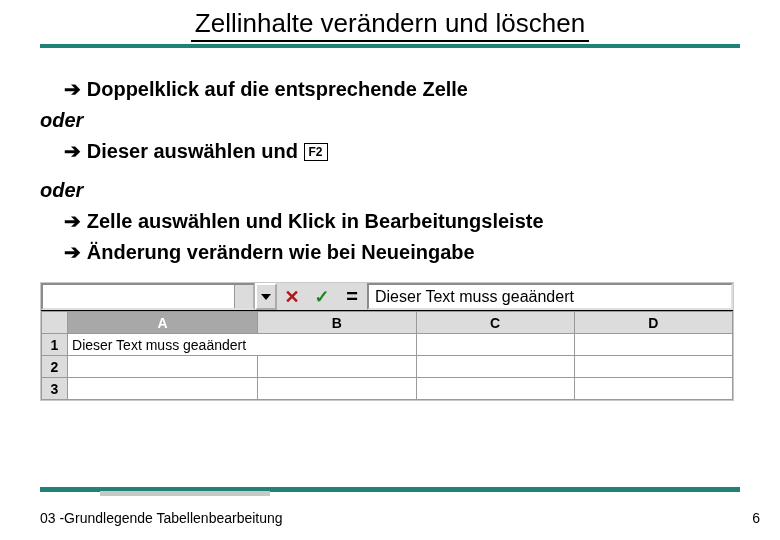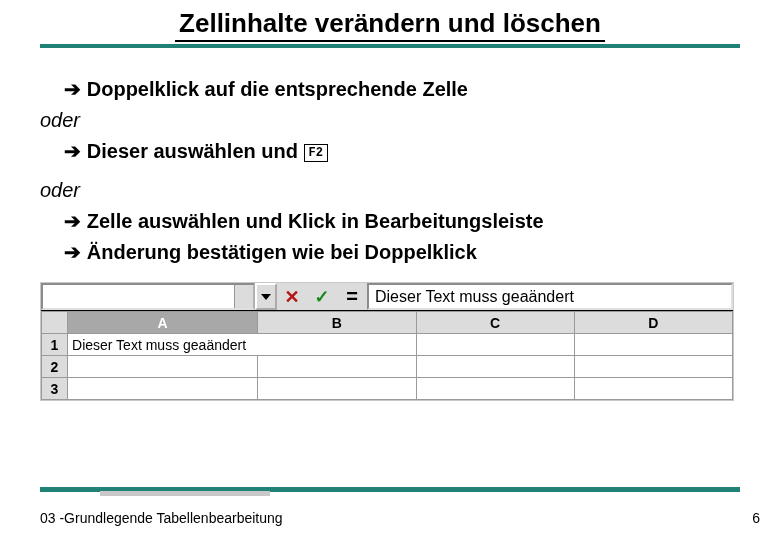--- a/index.html
+++ b/index.html
@@ -17,52 +17,52 @@
     height: 100%;
     position: relative;
   }
   .title-wrap {
     text-align: center;
     padding-top: 8px;
   }
   .title {
     display: inline-block;
     font-size: 26px;
-    font-weight: bold;
+    font-weight: normal;
     border-bottom: 2px solid #000;
     padding: 0 4px 1px 4px;
   }
   .rule-teal {
     height: 4px;
     background: #208277;
     margin-top: 2px;
   }
   .content {
     margin-top: 26px;
   }
   .line {
     font-size: 20px;
     line-height: 1.55;
   }
   .oder {
     font-style: italic;
-    font-weight: normal;
+    font-weight: bold;
   }
   .arrow {
     font-weight: bold;
     margin-right: 6px;
   }
   .bold { font-weight: bold; margin-left: 24px; }
   .key {
     border: 1px solid #000;
     font-size: 12px;
     font-weight: bold;
     padding: 1px 4px;
     vertical-align: 2px;
-    font-family: Liberation Mono, monospace;
+    font-family: Liberation Sans, sans-serif;
   }
 
   
   .sheet {
     margin-top: 14px;
     border: 1px solid #c8c8c8;
     width: 694px;
     background: #fff;
     font-family: Arial, sans-serif;
   }
@@ -200,21 +200,21 @@
       <span class="arrow">➔</span><span>Dieser auswählen und </span><span class="key">F2</span>
     </div>
 
     <div style="height:8px"></div>
 
     <div class="line oder">oder</div>
     <div class="line bold">
       <span class="arrow">➔</span><span>Zelle auswählen und Klick in Bearbeitungsleiste</span>
     </div>
     <div class="line bold">
-      <span class="arrow">➔</span><span>Änderung bestätigen wie bei Doppelklick</span>
+      <span class="arrow">➔</span><span>Änderung verändern wie bei Neueingabe</span>
     </div>
 
     <div class="sheet">
       <div class="formula-bar">
         <div class="namebox"></div>
         <div class="dropbtn">
           <svg width="10" height="6">
               <polygon points="0,0 10,0 5,6" fill="#000"></polygon>
             </svg>
         </div>

